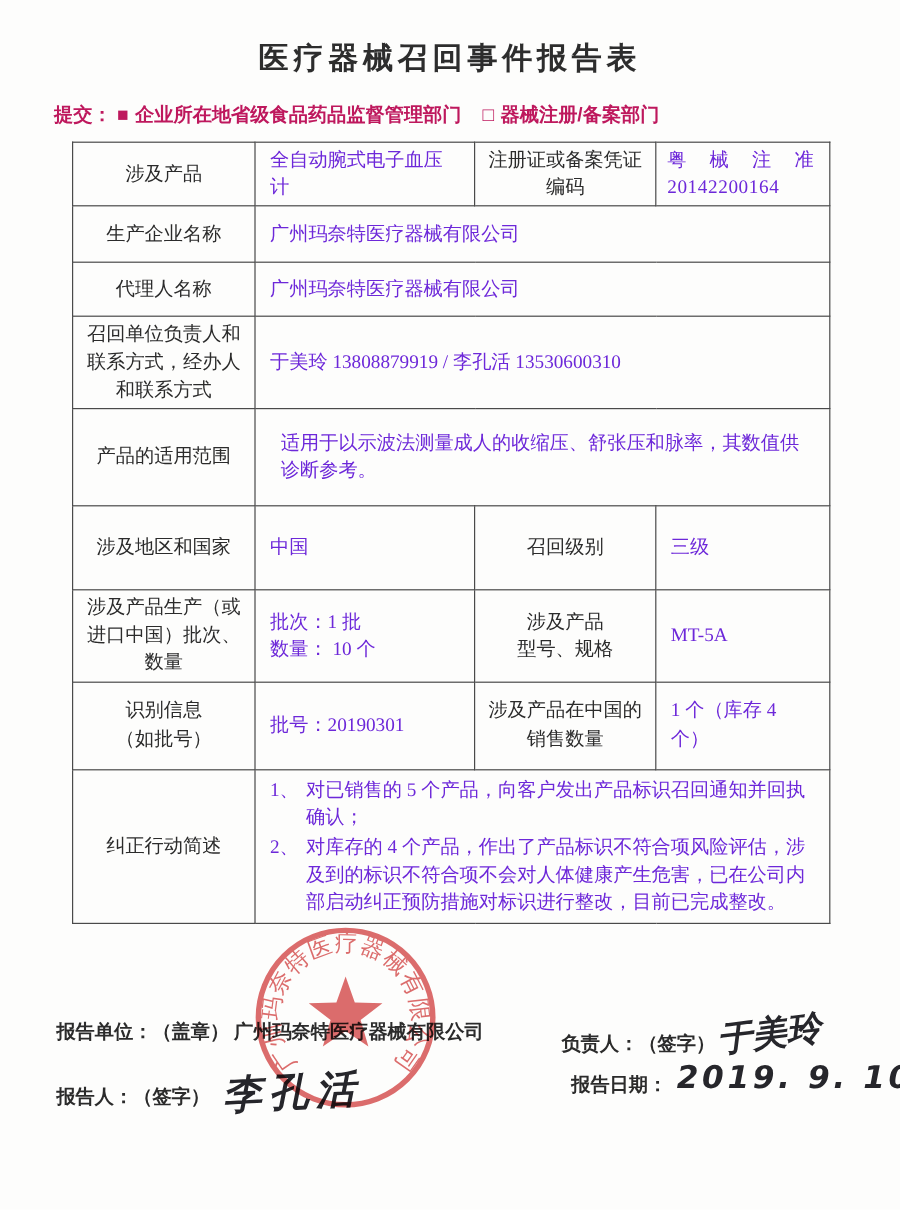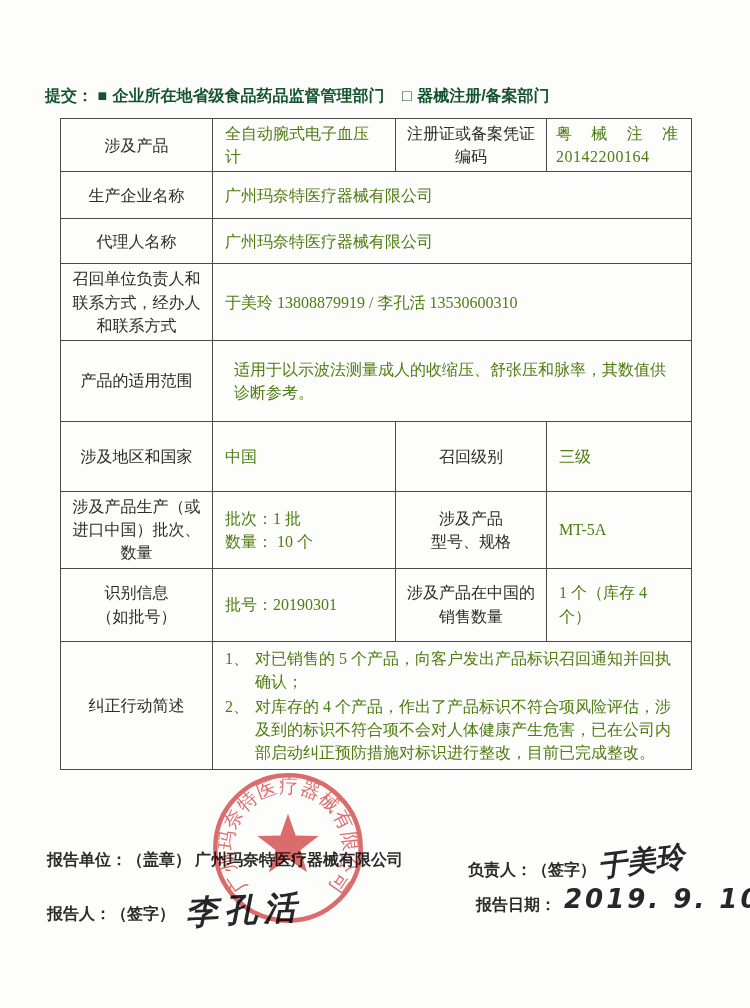--- a/index.html
+++ b/index.html
@@ -15,21 +15,21 @@
   .title{
     position:absolute;top:32px;left:0;width:100%;
     text-align:center;
     font-family:"Liberation Sans","DejaVu Sans",sans-serif;
     font-weight:700;font-size:25px;letter-spacing:4px;
     color:#2d2d2d;margin:0;
   }
   .submit-line{
     position:absolute;top:86px;left:45px;right:0;height:24px;
     font-family:"Liberation Sans","DejaVu Sans",sans-serif;
-    font-weight:700;font-size:16px;color:#14532d;
+    font-weight:700;font-size:16px;color:#be185d;
     white-space:nowrap;
   }
   .submit-line .opt{display:inline-block;}
   .submit-line .opt2{position:absolute;left:357px;top:0;}
   .cbx{display:inline-block;margin-right:1px;}
   
   table.form{
     position:absolute;top:118px;left:60px;
     width:631px;border-collapse:collapse;table-layout:fixed;
   }
@@ -37,21 +37,21 @@
     border:1px solid #4a4a4a;
     font-size:16px;line-height:1.45;
     overflow:hidden;
   }
   td.lbl{
     text-align:center;vertical-align:middle;
     padding:3px 6px;color:#2b2b2b;
   }
   td.val{
     text-align:left;vertical-align:middle;
-    padding:3px 12px;color:#4d7c0f;
+    padding:3px 12px;color:#6d28d9;
   }
   .preline{white-space:pre-line;}
   tr.r1{height:52px} tr.r2{height:47px} tr.r3{height:45px}
   tr.r4{height:75px} tr.r5{height:81px} tr.r6{height:70px}
   tr.r7{height:67px} tr.r8{height:73px} tr.r9{height:78px}
   tr.r10{height:111px}
   .justify4{
     width:122px;text-align:justify;text-align-last:justify;
     -moz-text-align-last:justify;
   }
@@ -83,20 +83,21 @@
     width:212px;height:212px;
     mix-blend-mode:multiply;opacity:.86;
     pointer-events:none;
   }
 </style>
 </head>
 <body>
 
 <div class="page">
 
+  <h1 class="title">医疗器械召回事件报告表</h1>
 
   <div class="submit-line">
     <span>提交：</span>
     <span class="opt">
       <span class="cbx">■</span>
       <span>企业所在地省级食品药品监督管理部门</span>
     </span>
     <span class="opt opt2">
       <span class="cbx">□</span>
       <span>器械注册/备案部门</span>

